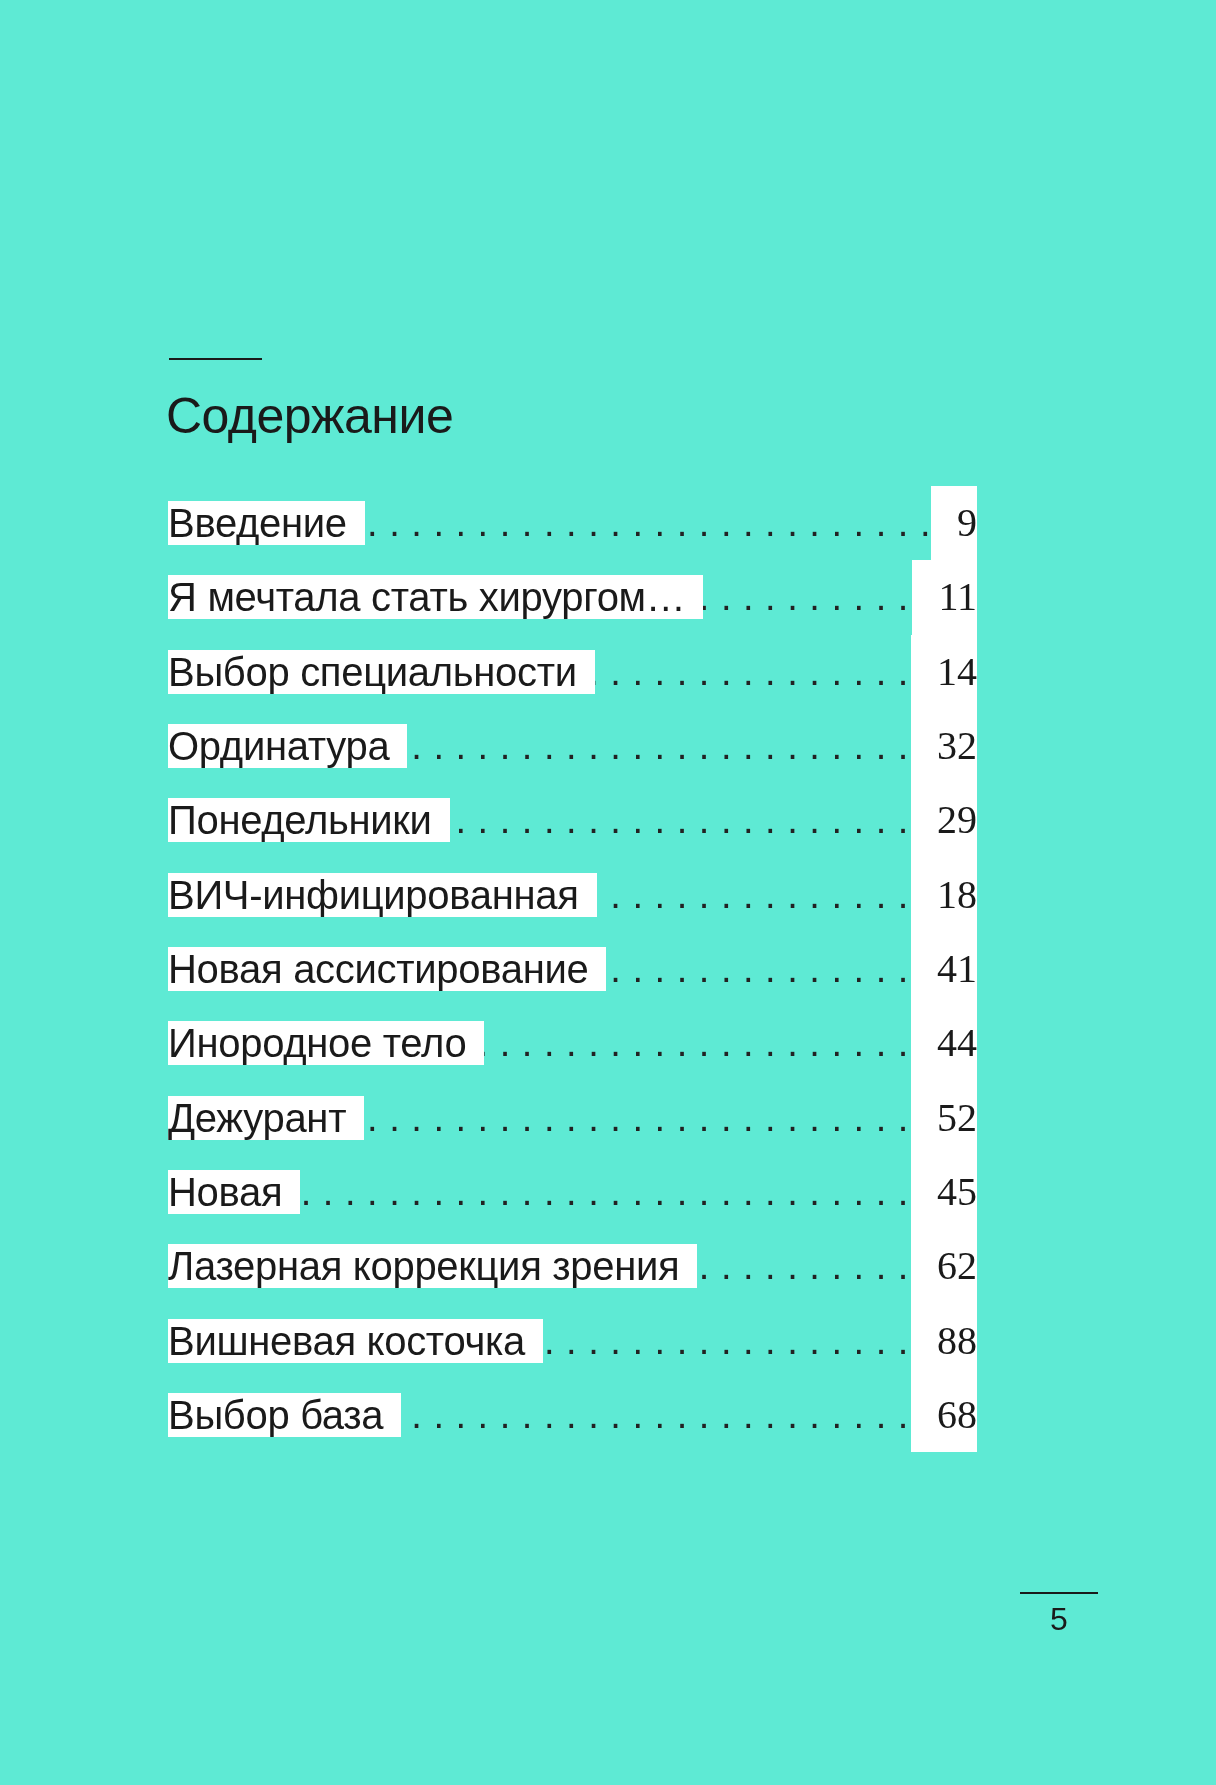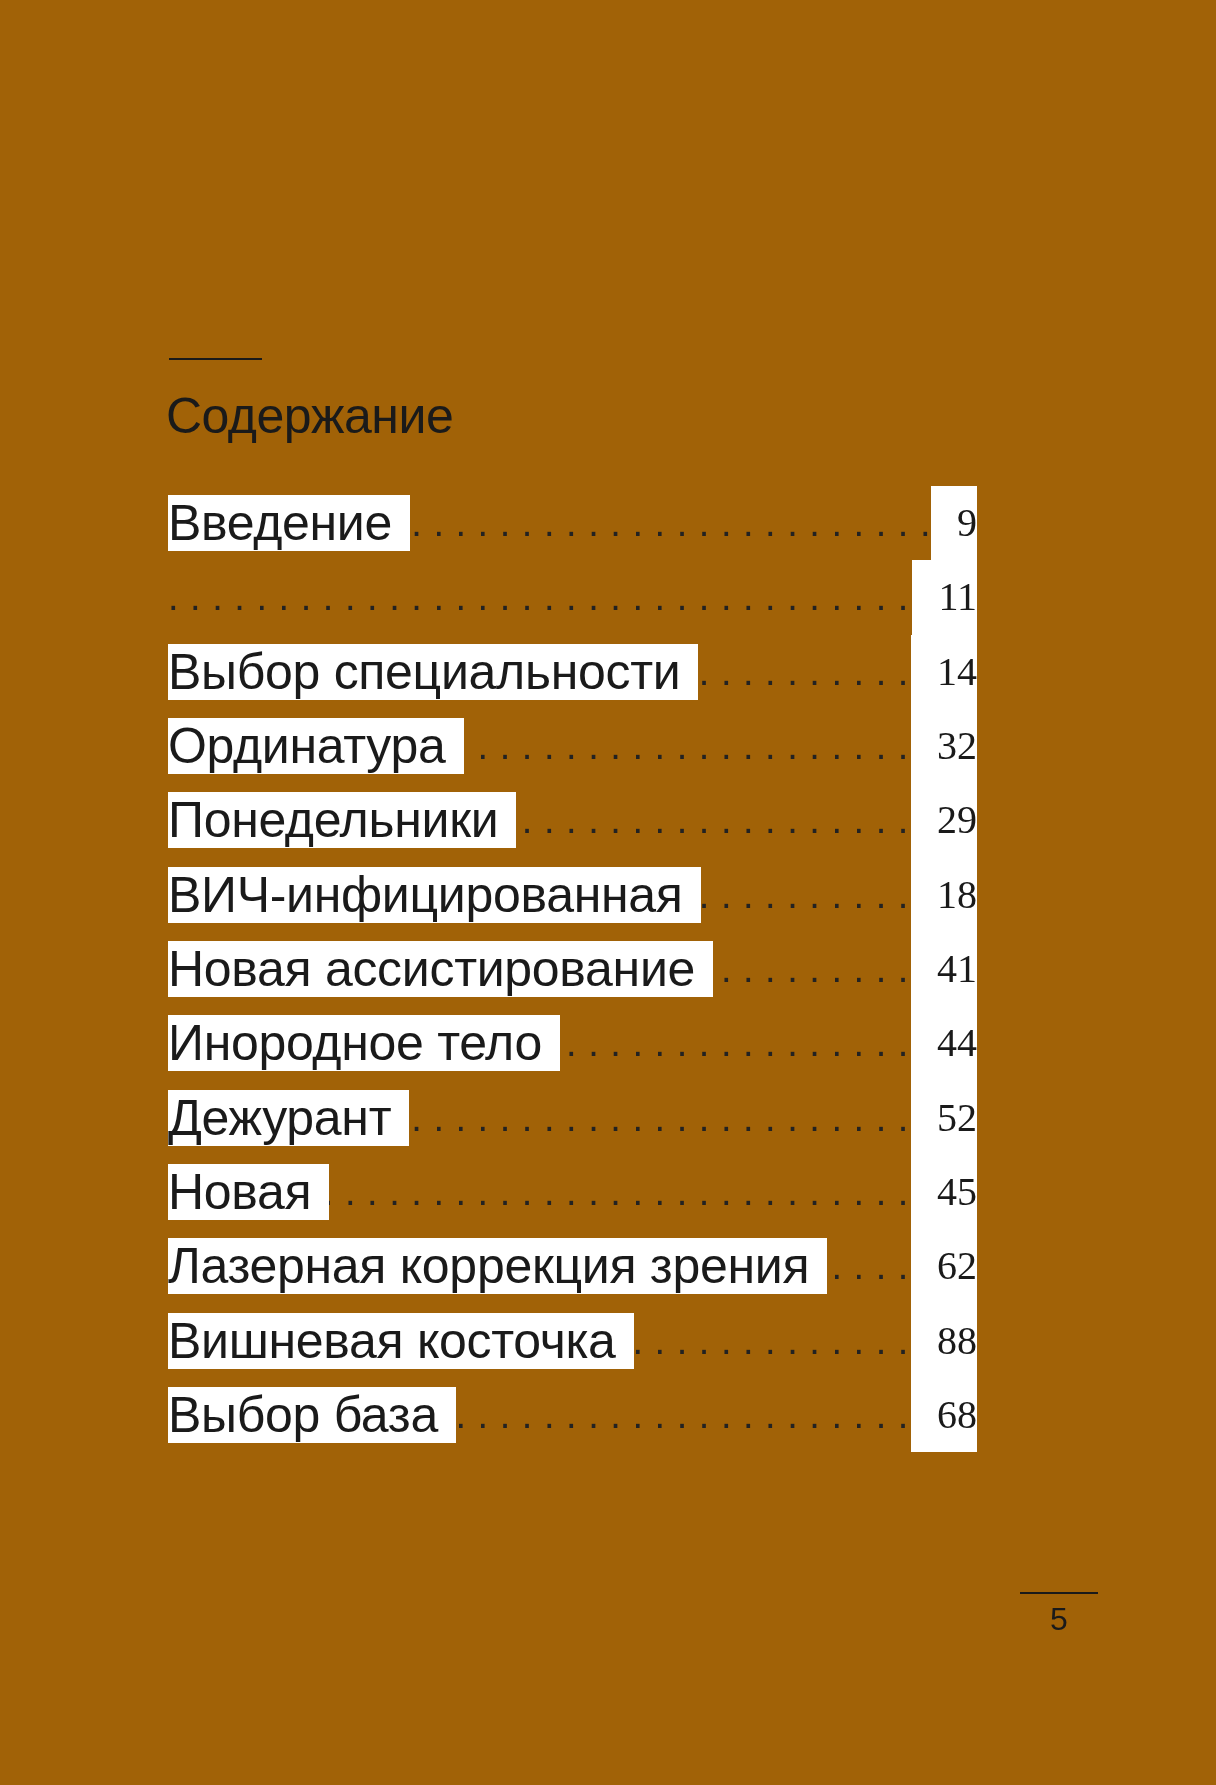--- a/index.html
+++ b/index.html
@@ -11,21 +11,21 @@
     height: 1785px;
     background: #ffffff;
     font-family: "Liberation Sans", sans-serif;
     color: #1a1a1a;
     position: relative;
     overflow: hidden;
   }
   .page {
     position: absolute;
     inset: 0;
-    background: #a16207;
+    background: #5eead4;
   }
   .title-rule {
     position: absolute;
     left: 169px;
     top: 358px;
     width: 93px;
     height: 2px;
     background: #1a1a1a;
   }
   .page-title {
@@ -65,21 +65,21 @@
     word-spacing: 1px;
   }
   .dots::before {
     content: ". . . . . . . . . . . . . . . . . . . . . . . . . . . . . . . . . . . . . . . . . . . . . . . .";
   }
   .toc-title {
     position: relative;
     z-index: 1;
     background: #ffffff;
     padding-right: 18px;
-    font-size: 50px;
+    font-size: 40px;
     letter-spacing: -0.3px;
     color: #1a1a1a;
   }
   .toc-num {
     position: absolute;
     right: 0;
     top: 0;
     bottom: 0;
     z-index: 1;
     background: #ffffff;
@@ -118,20 +118,21 @@
 
   <div class="toc" id="toc">
   <div class="toc-row">
     <span class="dots"></span>
     <span class="toc-title">Введение</span>
     <span class="toc-num">9</span>
   </div>
 
   <div class="toc-row">
     <span class="dots"></span>
+    <span class="toc-title">Я мечтала стать хирургом…</span>
     <span class="toc-num">11</span>
   </div>
 
   <div class="toc-row">
     <span class="dots"></span>
     <span class="toc-title">Выбор специальности</span>
     <span class="toc-num">14</span>
   </div>
 
 

